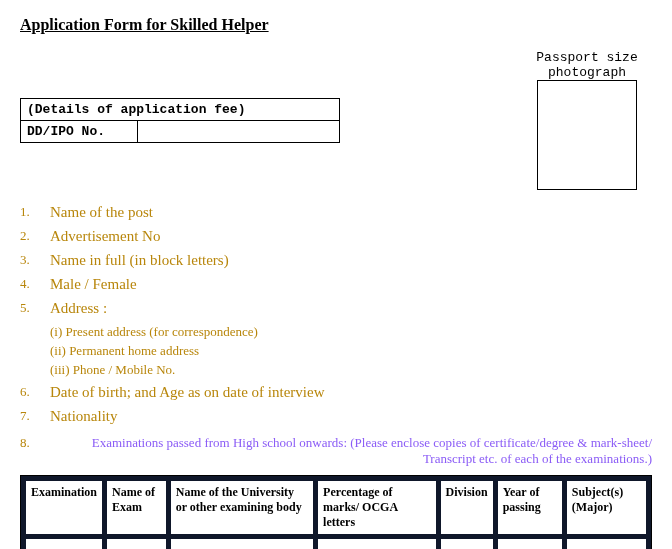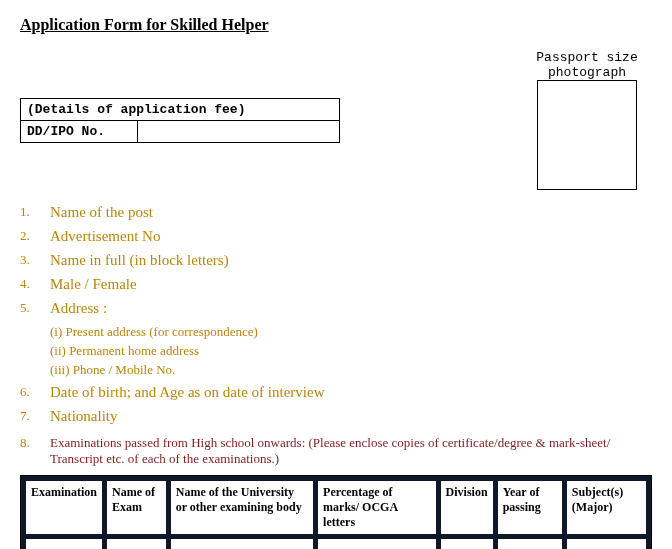--- a/index.html
+++ b/index.html
@@ -93,22 +93,23 @@
     .exam-intro {
       display: flex;
       margin-bottom: 6px;
       align-items: flex-start;
     }
     .exam-intro .item-number {
       min-width: 30px;
     }
     .exam-intro-text {
       font-size: 13px;
-      color: #7f1d1d;
+      color: #8b5cf6;
       flex: 1;
+      text-align: right;
     }
     .exam-table {
       border-collapse: collapse;
       width: 100%;
       font-size: 12px;
     }
     .exam-table th, .exam-table td {
       border: 5px solid #0f172a;
       padding: 4px 5px;
       vertical-align: top;

